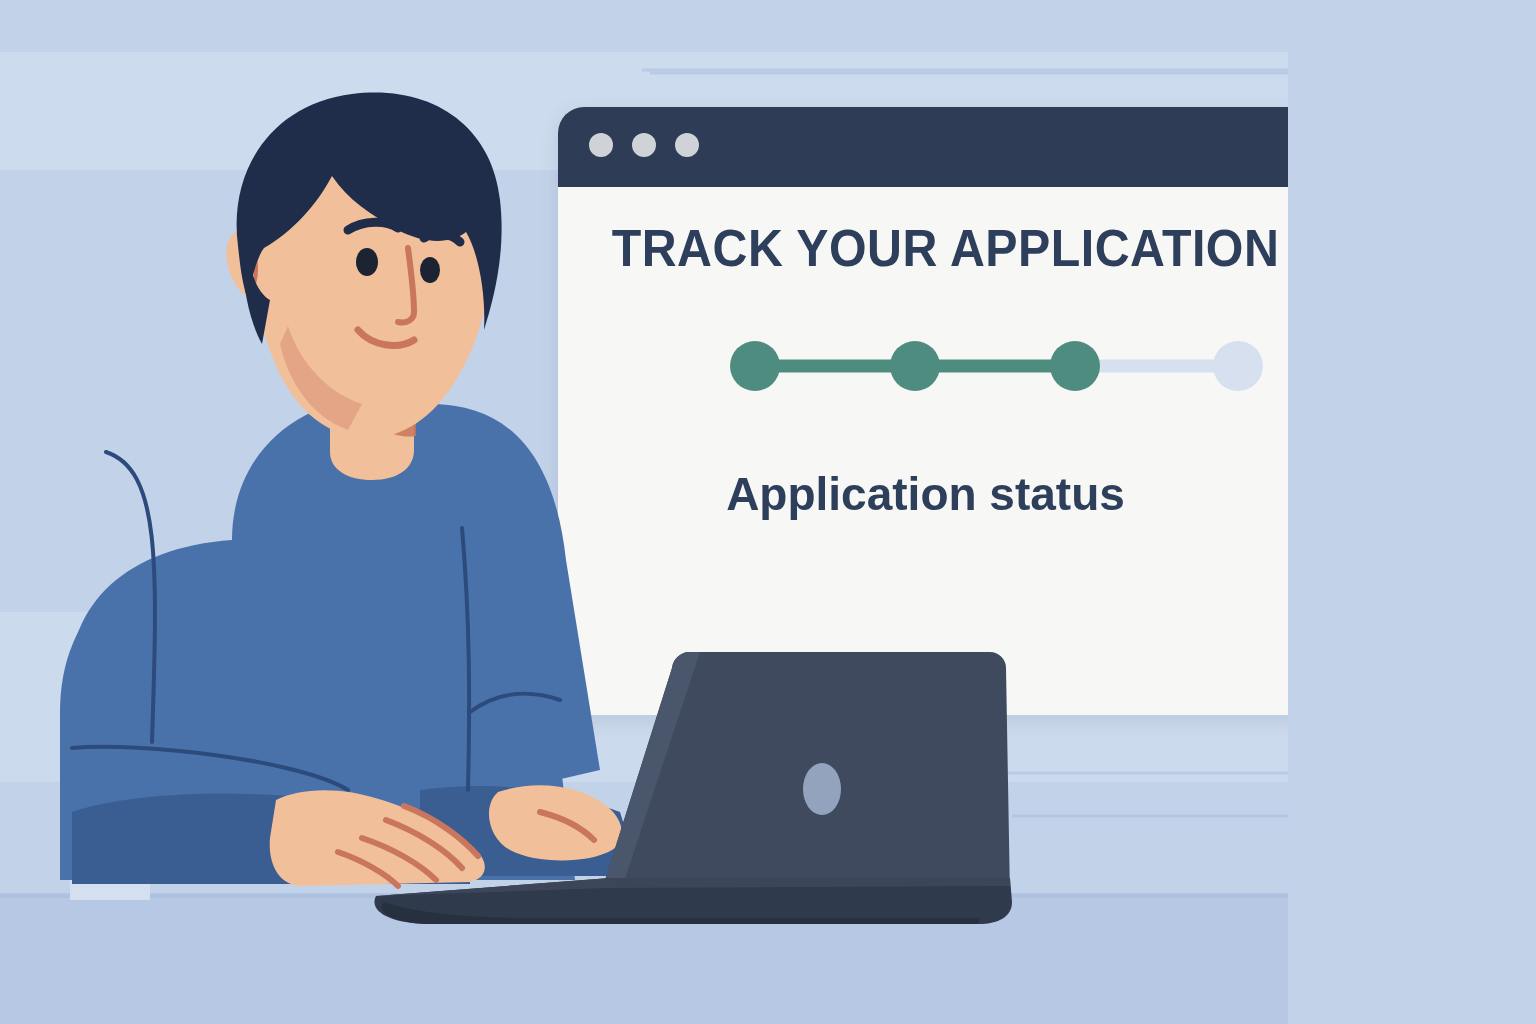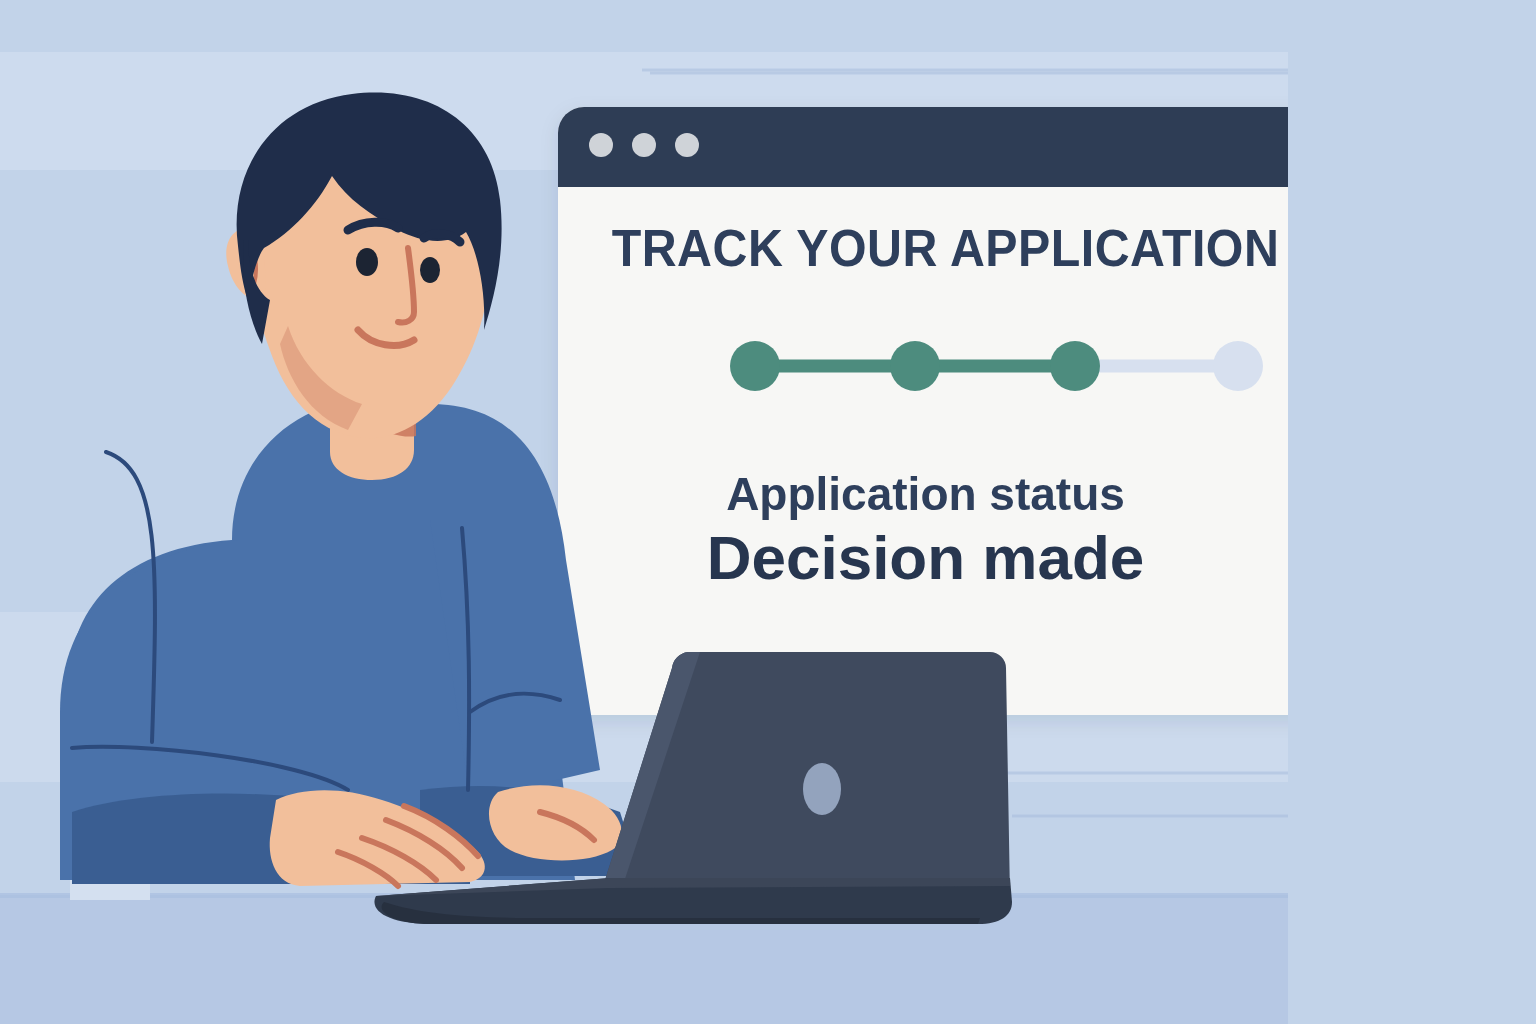--- a/index.html
+++ b/index.html
@@ -304,15 +304,14 @@
 
     </g>
 
     <rect x="0" y="0" width="1536" height="1024" filter="url(#grain)" fill="none" opacity="0"></rect>
   </svg>
 
   <div class="overlay" id="card-title">TRACK YOUR APPLICATION</div>
 
   <div class="overlay" id="status-label">Application status</div>
 
-  <div class="overlay" id="status-value">Decision made</div>
 
 </div>
 
 </body></html>

